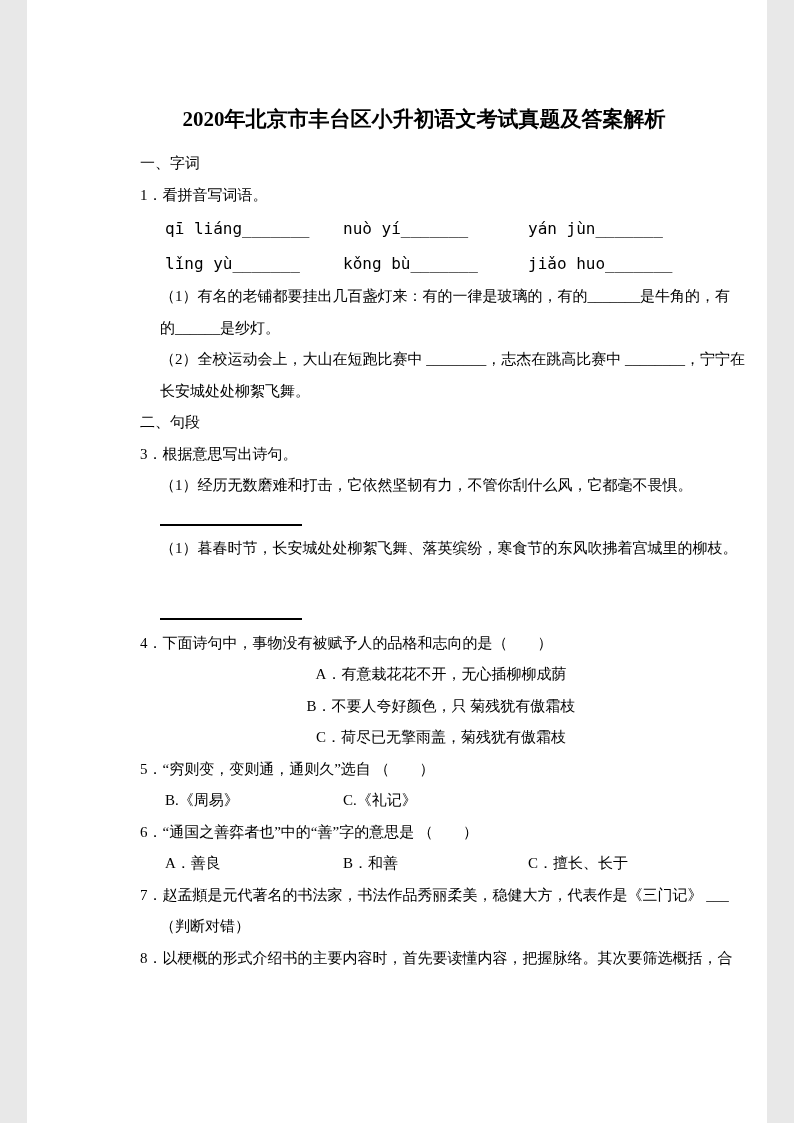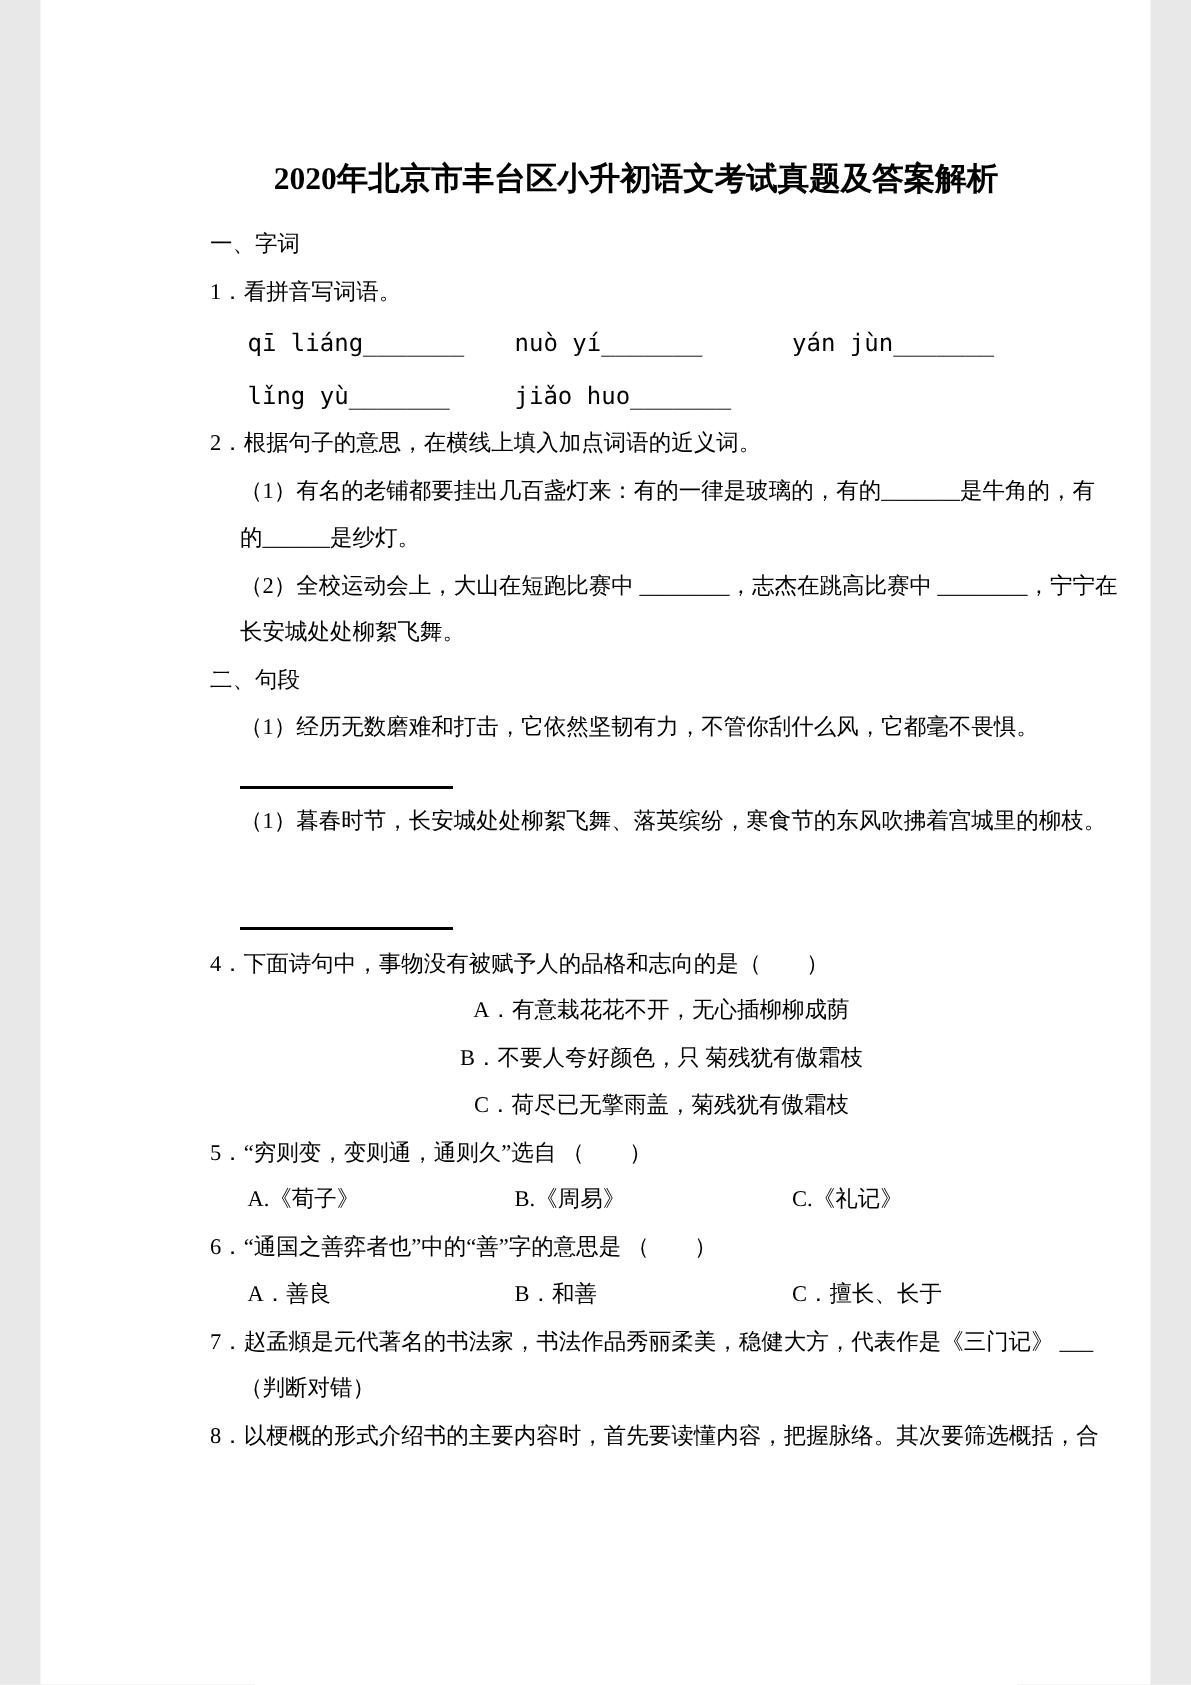--- a/index.html
+++ b/index.html
@@ -68,45 +68,45 @@
 
     <div class="ln">1．看拼音写词语。</div>
 
     <div class="ln cols pinyin-row">
       <span class="py">qī liáng_______</span>
       <span class="py">nuò yí_______</span>
       <span class="py">yán jùn_______</span>
     </div>
     <div class="ln cols pinyin-row">
       <span class="py">lǐng yù_______</span>
+      <span class="py">kǒng bù_______</span>
       <span class="py">jiǎo huo_______</span>
     </div>
 
-    <div class="ln">2．根据句子的意思，在横线上填入加点词语的近义词。</div>
     <div class="ln indent1">（1）有名的老铺都要挂出几百盏灯来：有的一律是玻璃的，有的_______是牛角的，有</div>
     <div class="ln indent1">的______是纱灯。</div>
     <div class="ln indent1">（2）全校运动会上，大山在短跑比赛中 ________，志杰在跳高比赛中 ________，宁宁在</div>
     <div class="ln indent1">长安城处处柳絮飞舞。</div>
 
     <div class="ln">二、句段</div>
 
+    <div class="ln">3．根据意思写出诗句。</div>
     <div class="ln indent1">（1）经历无数磨难和打击，它依然坚韧有力，不管你刮什么风，它都毫不畏惧。</div>
     <div class="ln blank-ln"><span class="blank"></span></div>
     <div class="ln indent1">（1）暮春时节，长安城处处柳絮飞舞、落英缤纷，寒食节的东风吹拂着宫城里的柳枝。</div>
     <div class="ln"></div>
     <div class="ln blank-ln"><span class="blank"></span></div>
 
     <div class="ln">4．下面诗句中，事物没有被赋予人的品格和志向的是（　　）</div>
     <div class="ln indent2">A．有意栽花花不开，无心插柳柳成荫</div>
     <div class="ln indent2">B．不要人夸好颜色，只 菊残犹有傲霜枝</div>
     <div class="ln indent2">C．荷尽已无擎雨盖，菊残犹有傲霜枝</div>
 
     <div class="ln">5．“穷则变，变则通，通则久”选自 （　　）</div>
     <div class="ln cols">
-      <span>A.《荀子》</span>
       <span>B.《周易》</span>
       <span>C.《礼记》</span>
     </div>
 
     <div class="ln">6．“通国之善弈者也”中的“善”字的意思是 （　　）</div>
     <div class="ln cols">
       <span>A．善良</span>
       <span>B．和善</span>
       <span>C．擅长、长于</span>
     </div>

